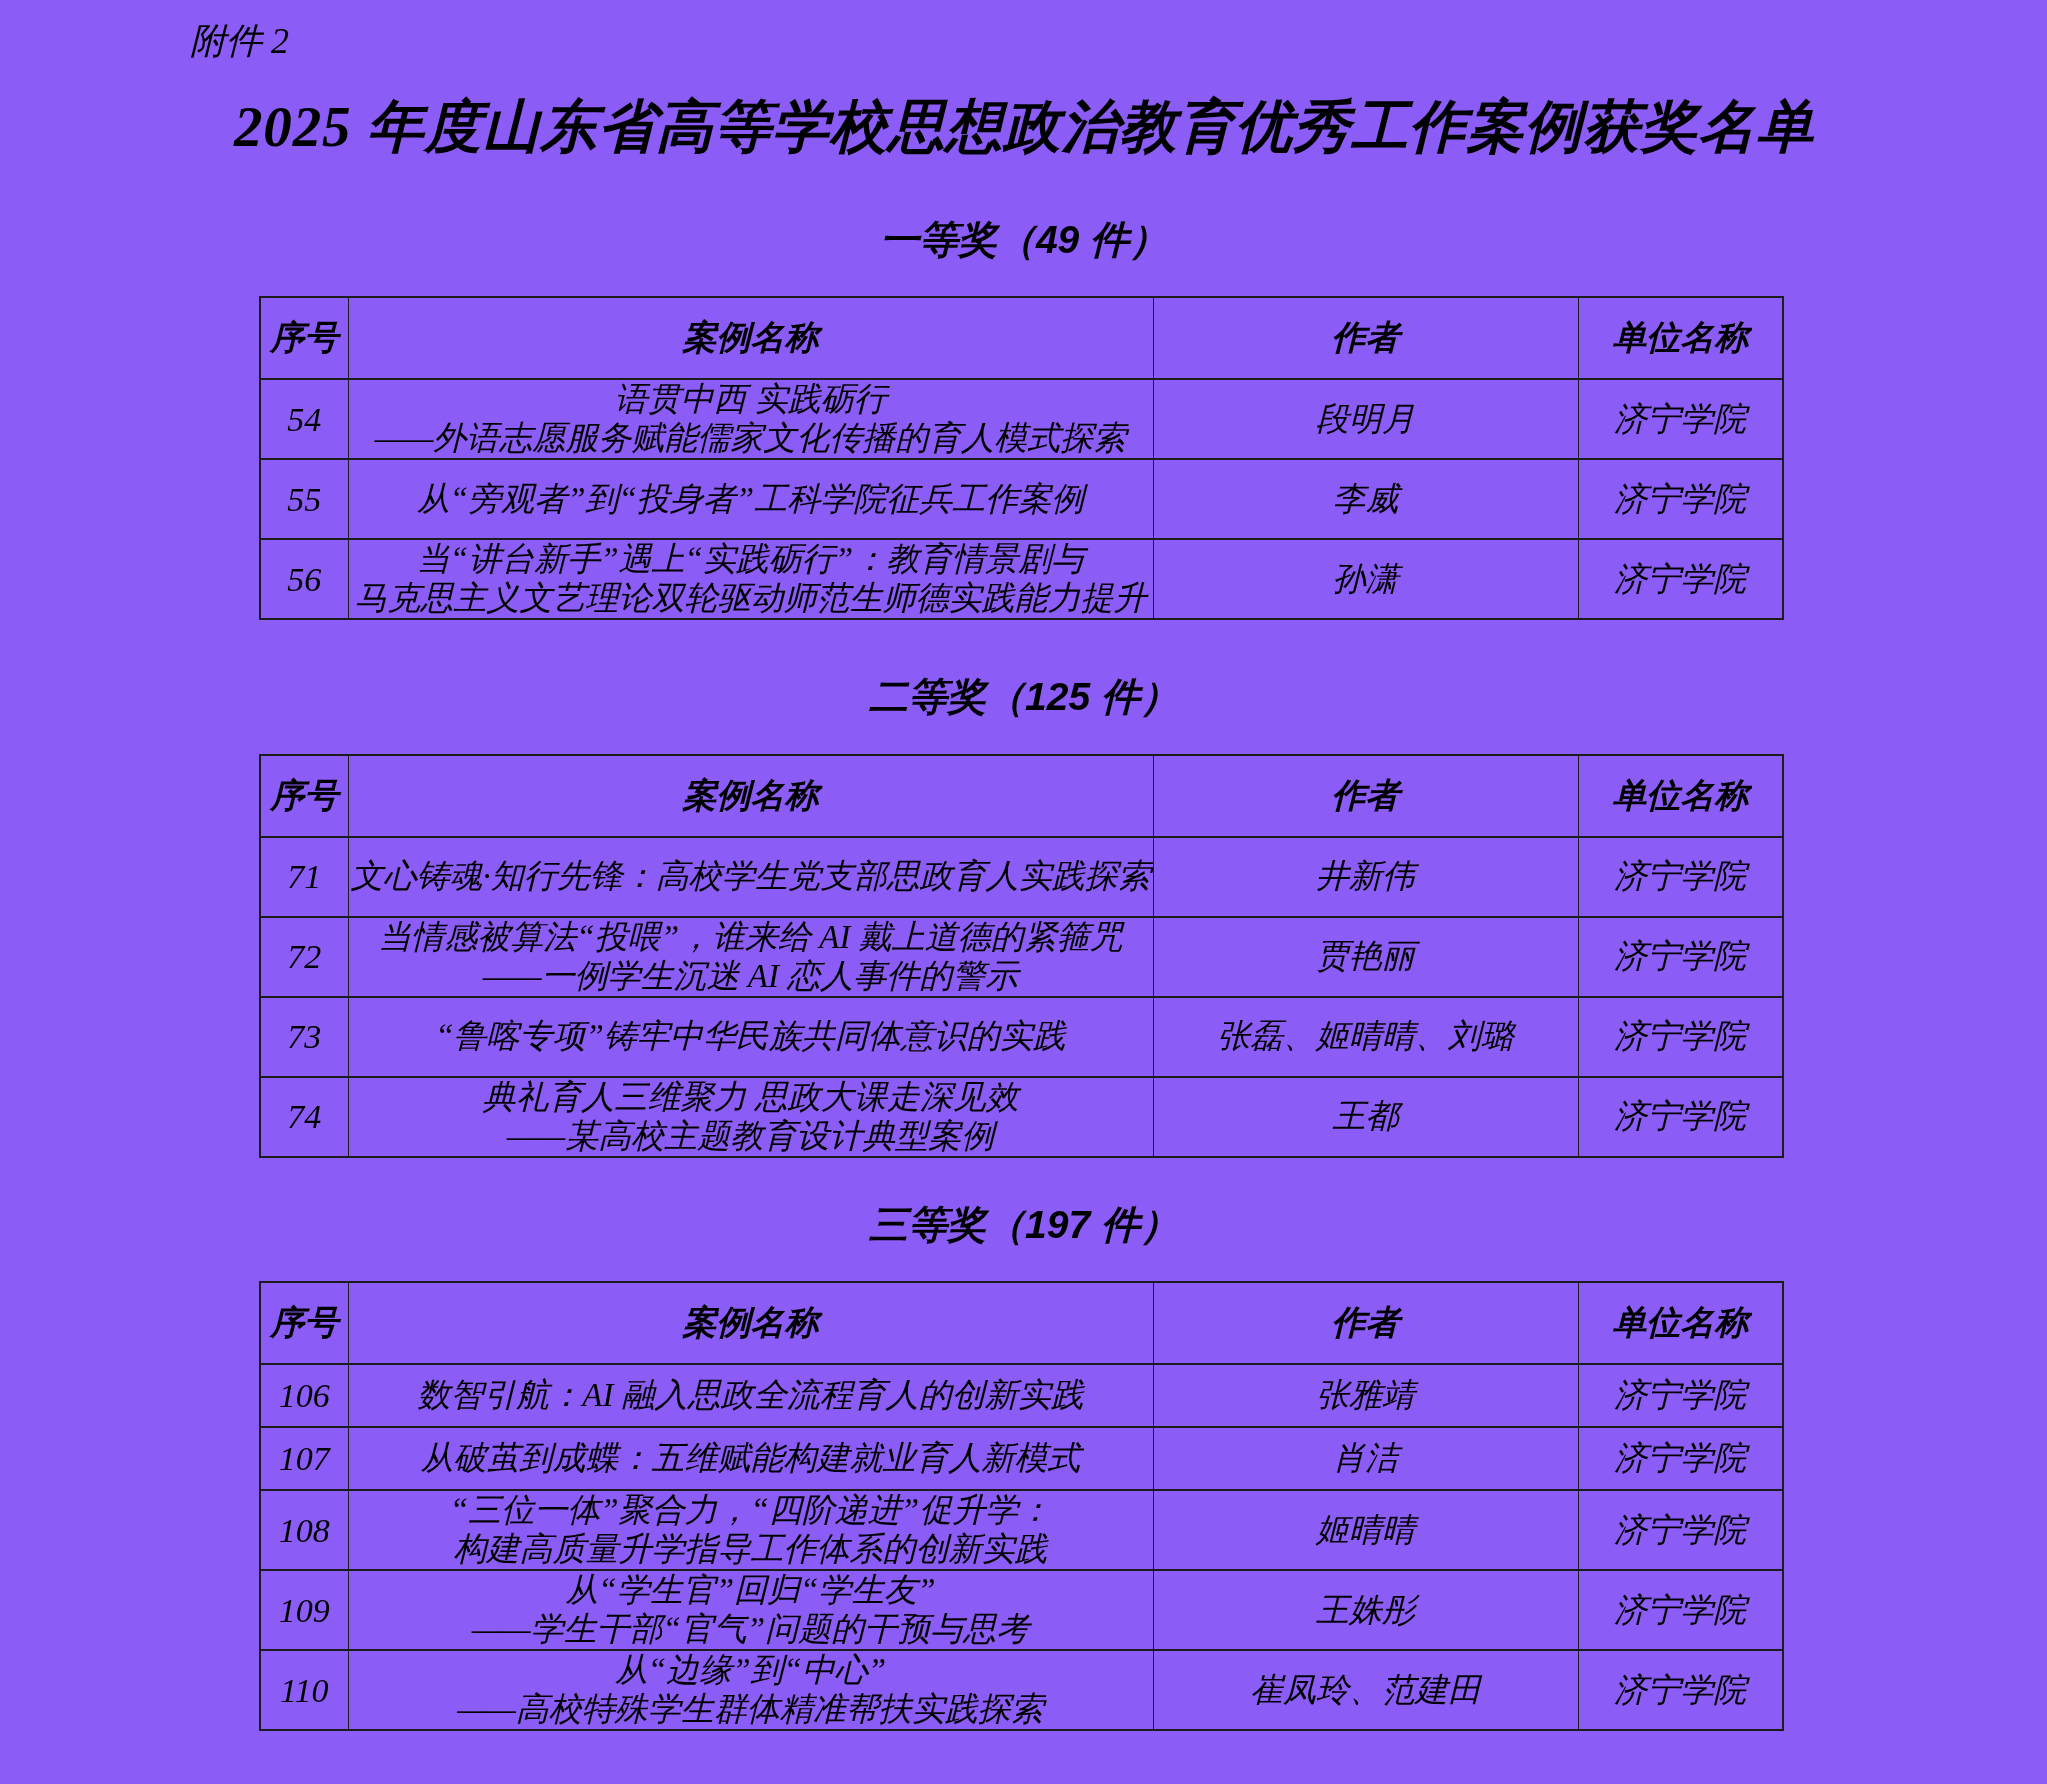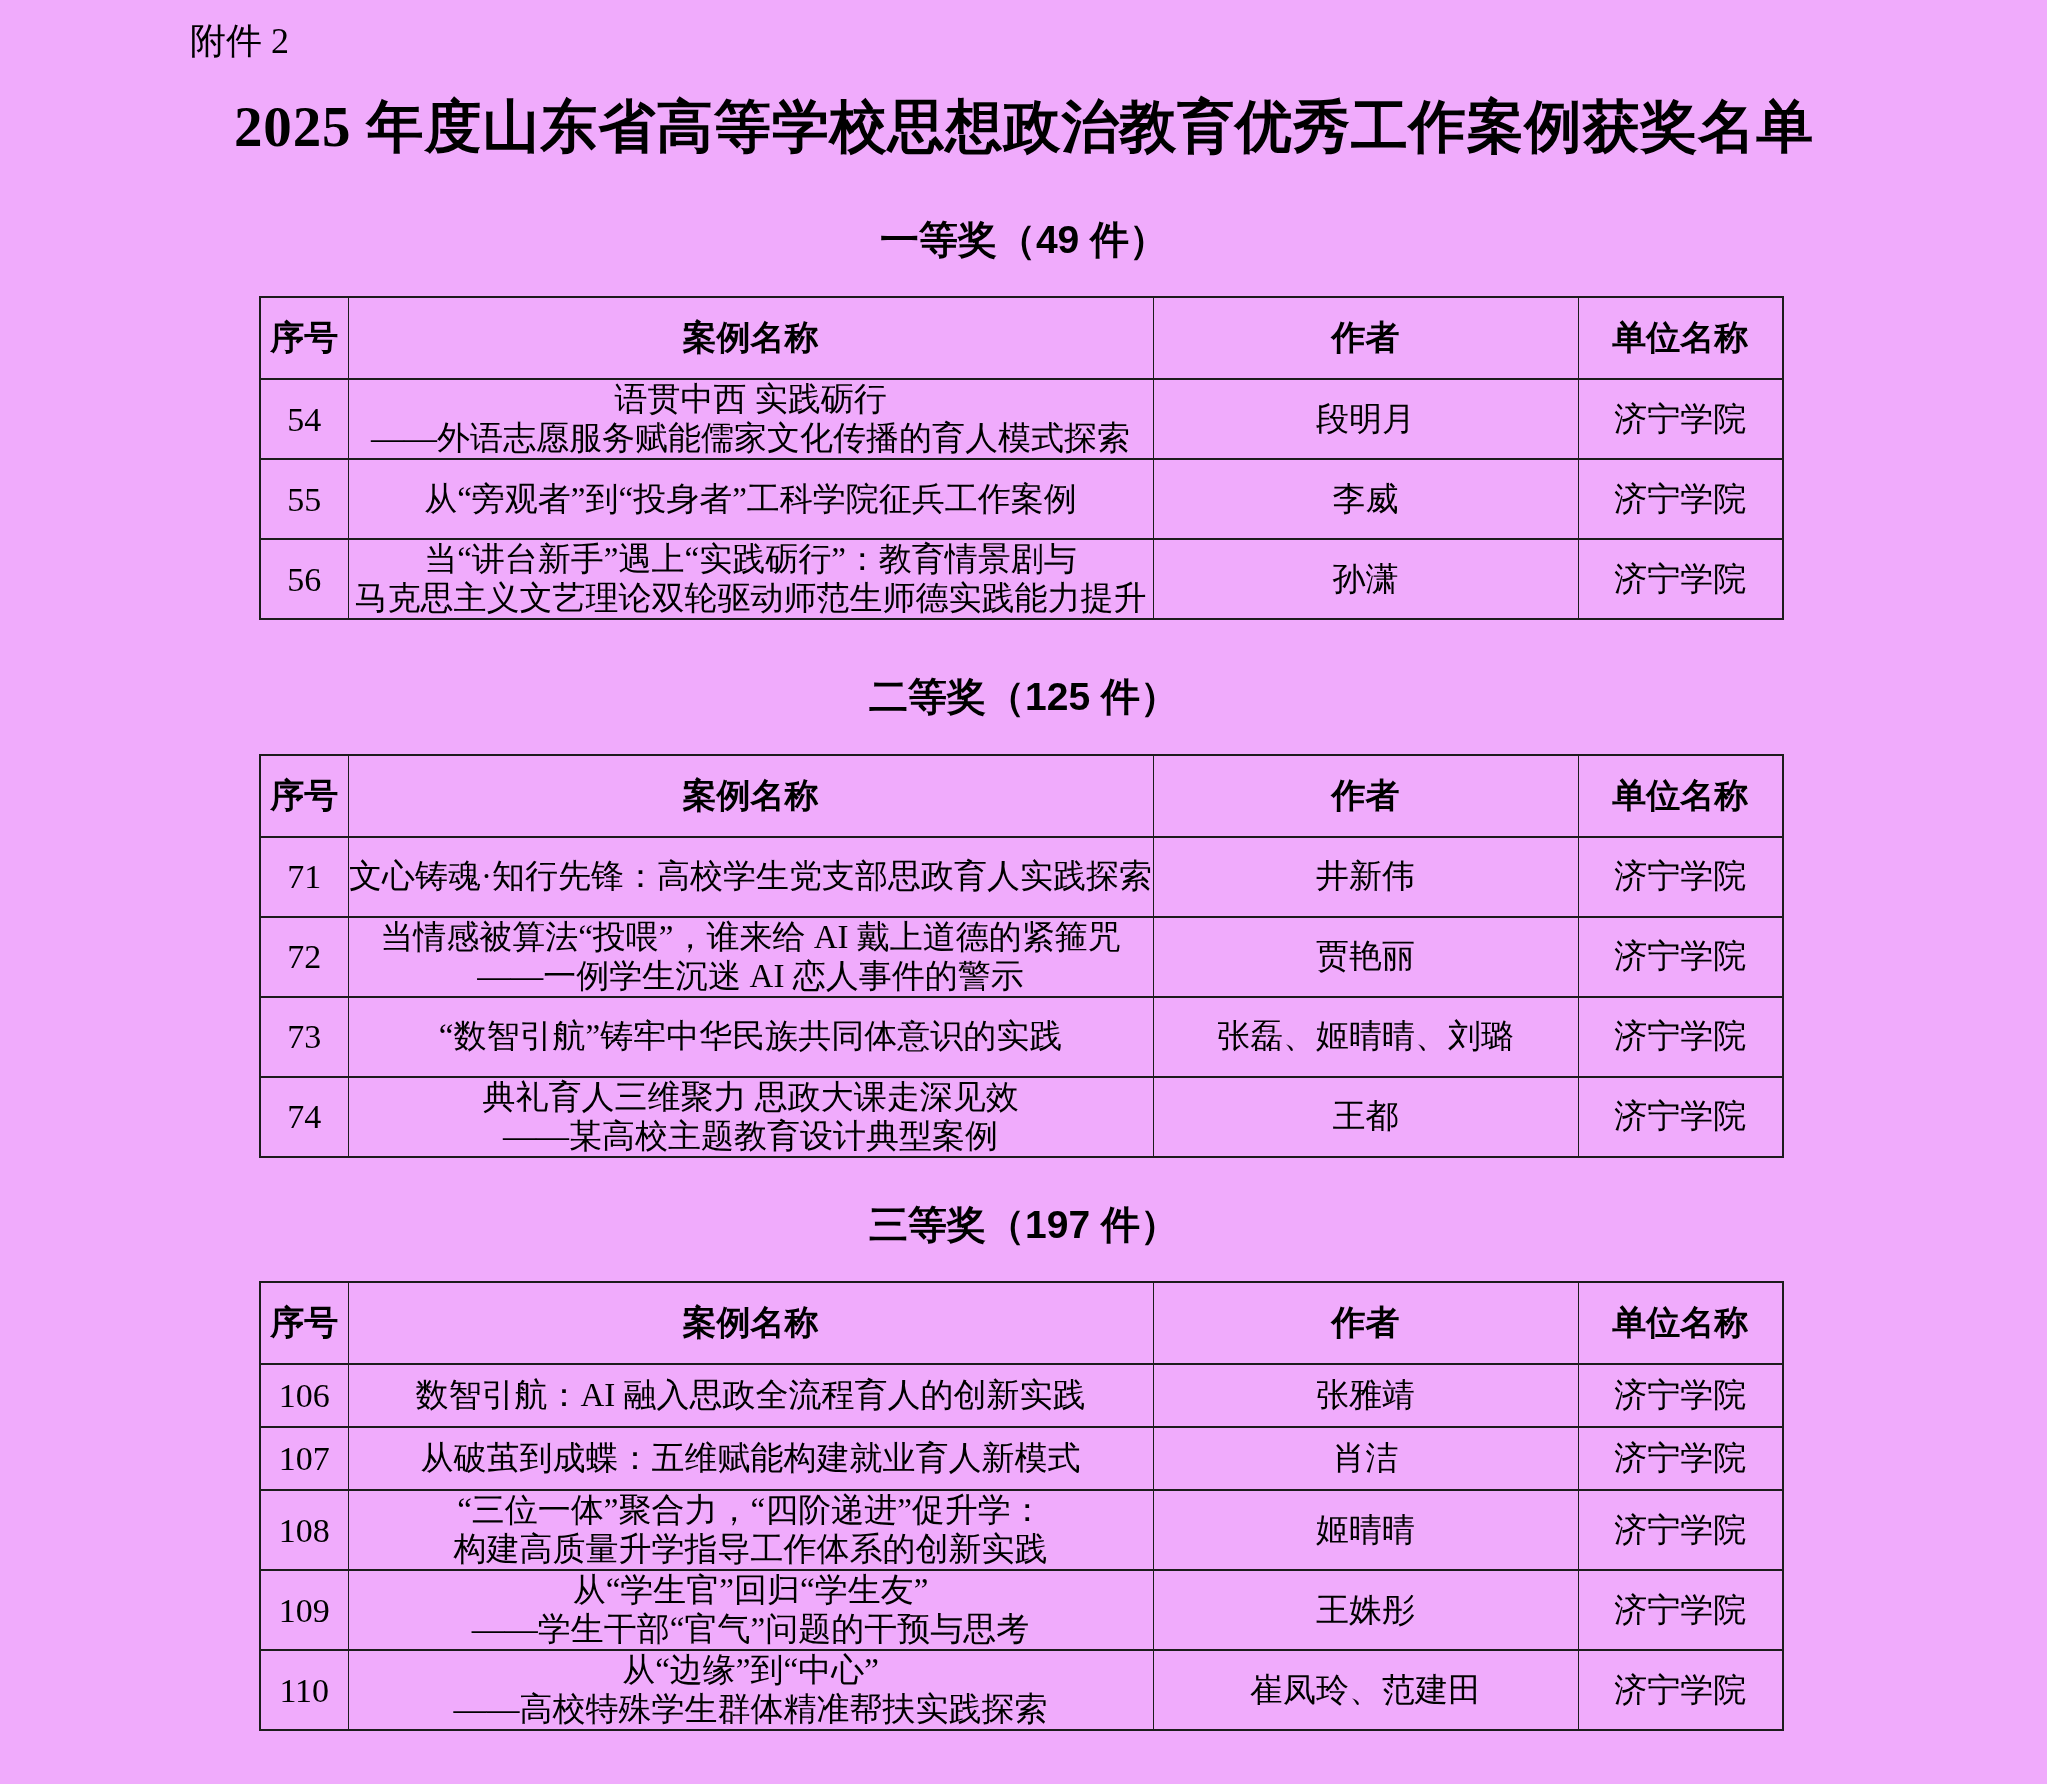--- a/index.html
+++ b/index.html
@@ -3,21 +3,21 @@
 <meta charset="utf-8">
 <style>
   html, body { margin: 0; padding: 0; background: #ffffff; }
   body {
     width: 2048px;
     height: 1784px;
     color: #000;
     font-family: "Liberation Serif", "DejaVu Serif", serif;
     overflow: hidden;
   }
-  .page { width: 2048px; height: 1784px; position: relative; background: #f0abfc; }
+  .page { width: 2048px; height: 1784px; position: relative; background: #8b5cf6; font-style: italic; }
 
   .annotation {
     padding: 17px 0 0 190px;
     font-size: 36px;
     line-height: 48px;
     font-family: "Liberation Serif", "DejaVu Serif", serif;
   }
 
   .doc-title {
     margin: 22px 0 0 0;
@@ -163,21 +163,21 @@
       <td>
         <span class="case-line">当情感被算法“投喂”，谁来给 AI 戴上道德的紧箍咒</span>
         <span class="case-line">——一例学生沉迷 AI 恋人事件的警示</span>
       </td>
       <td>贾艳丽</td>
       <td>济宁学院</td>
     </tr>
     <tr class="data-row">
       <td class="num-cell">73</td>
       <td>
-        <span class="case-line">“数智引航”铸牢中华民族共同体意识的实践</span>
+        <span class="case-line">“鲁喀专项”铸牢中华民族共同体意识的实践</span>
         <span class="case-line"></span>
       </td>
       <td>张磊、姬晴晴、刘璐</td>
       <td>济宁学院</td>
     </tr>
     <tr class="data-row">
       <td class="num-cell">74</td>
       <td>
         <span class="case-line">典礼育人三维聚力 思政大课走深见效</span>
         <span class="case-line">——某高校主题教育设计典型案例</span>

